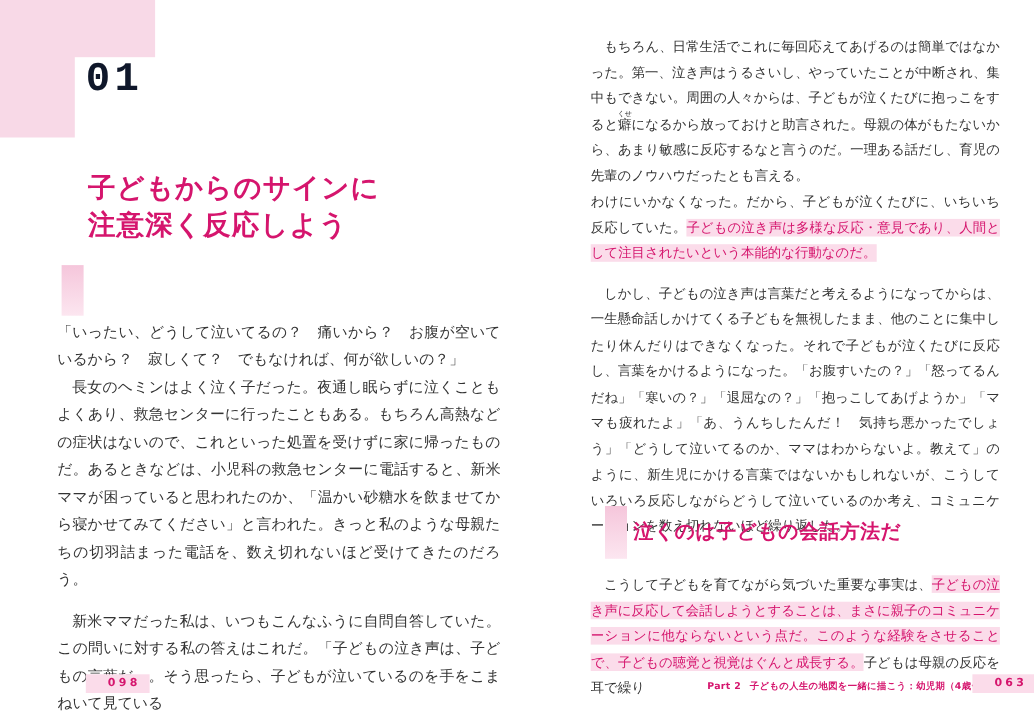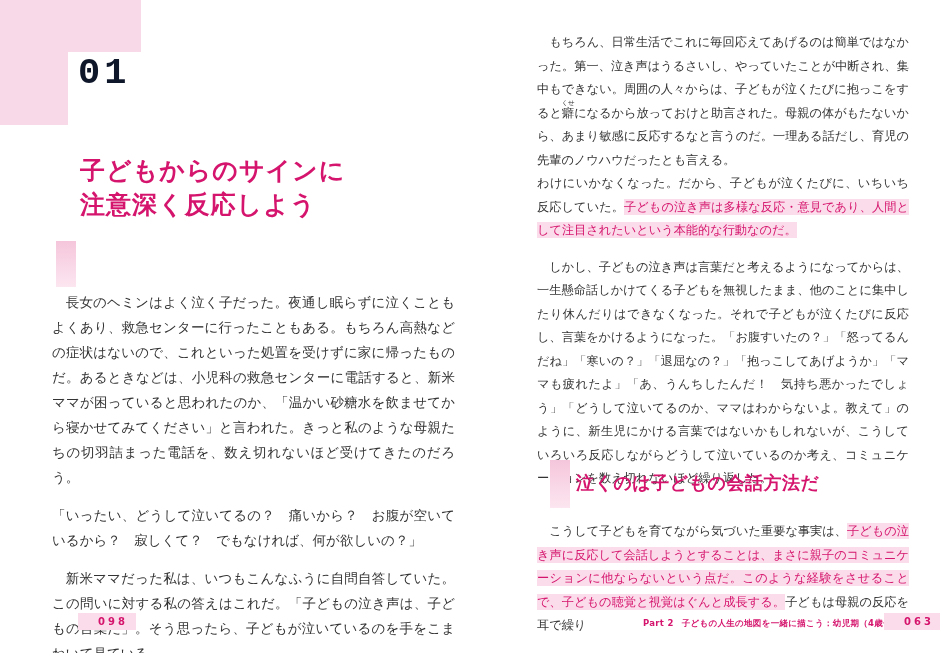--- a/index.html
+++ b/index.html
@@ -73,22 +73,22 @@
   <div class="chapter-number">01</div>
 
   <div class="chapter-title">
     <div>子どもからのサインに</div>
     <div>注意深く反応しよう</div>
   </div>
 
   <div class="section-bar bar-left"></div>
 
   <div class="body-block body-left">
+    <p class="para para-gap">「いったい、どうして泣いてるの？　痛いから？　お腹が空いているから？　寂しくて？　でもなければ、何が欲しいの？」</p>
     <p class="para">　長女のヘミンはよく泣く子だった。夜通し眠らずに泣くこともよくあり、救急センターに行ったこともある。もちろん高熱などの症状はないので、これといった処置を受けずに家に帰ったものだ。あるときなどは、小児科の救急センターに電話すると、新米ママが困っていると思われたのか、「温かい砂糖水を飲ませてから寝かせてみてください」と言われた。きっと私のような母親たちの切羽詰まった電話を、数え切れないほど受けてきたのだろう。</p>
-    <p class="para para-gap">「いったい、どうして泣いてるの？　痛いから？　お腹が空いているから？　寂しくて？　でもなければ、何が欲しいの？」</p>
     <p class="para para-gap">　新米ママだった私は、いつもこんなふうに自問自答していた。この問いに対する私の答えはこれだ。「子どもの泣き声は、子どもの言葉だ」。そう思ったら、子どもが泣いているのを手をこまねいて見ている</p>
   </div>
 
   <div class="page-number pagenum-left">098</div>
 
   <div class="body-block body-right-top">
     <p class="para"><span>　もちろん、日常生活でこれに毎回応えてあげるのは簡単ではなかった。第一、泣き声はうるさいし、やっていたことが中断され、集中もできない。周囲の人々からは、子どもが泣くたびに抱っこをすると</span><ruby><span>癖</span><rt>くせ</rt></ruby><span>になるから放っておけと助言された。母親の体がもたないから、あまり敏感に反応するなと言うのだ。一理ある話だし、育児の先輩のノウハウだったとも言える。</span></p>
     <p class="para"><span>わけにいかなくなった。だから、子どもが泣くたびに、いちいち反応していた。</span><span class="hl">子どもの泣き声は多様な反応・意見であり、人間として注目されたいという本能的な行動なのだ。</span></p>
     <p class="para para-gap">　しかし、子どもの泣き声は言葉だと考えるようになってからは、一生懸命話しかけてくる子どもを無視したまま、他のことに集中したり休んだりはできなくなった。それで子どもが泣くたびに反応し、言葉をかけるようになった。「お腹すいたの？」「怒ってるんだね」「寒いの？」「退屈なの？」「抱っこしてあげようか」「ママも疲れたよ」「あ、うんちしたんだ！　気持ち悪かったでしょう」「どうして泣いてるのか、ママはわからないよ。教えて」のように、新生児にかける言葉ではないかもしれないが、こうしていろいろ反応しながらどうして泣いているのか考え、コミュニケーションを数え切れないほど繰り返した。</p>
   </div>

